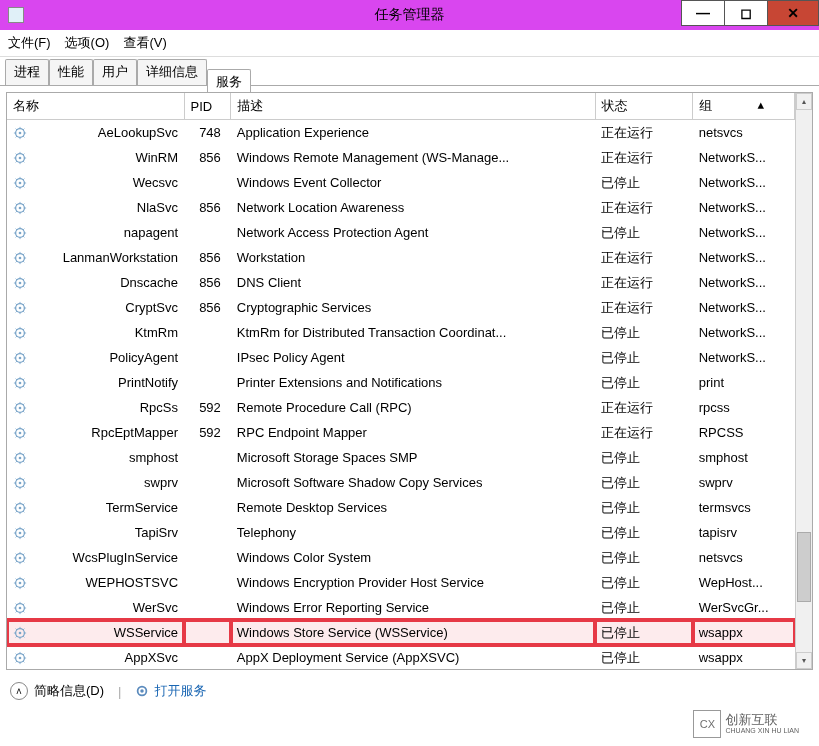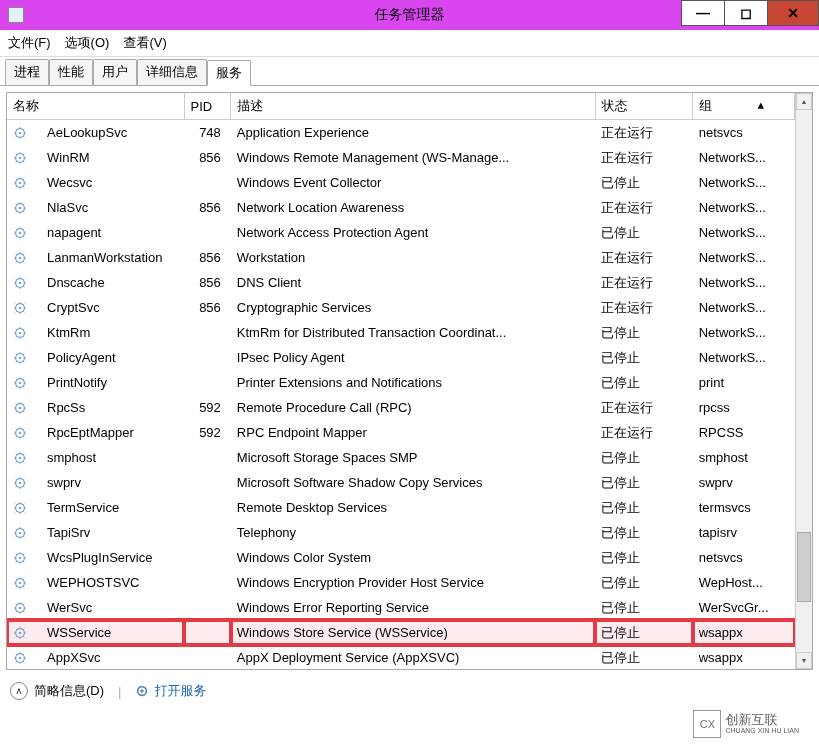--- a/index.html
+++ b/index.html
@@ -84,21 +84,21 @@
   border-bottom: none;
   background: #f5f5f5;
   margin-right: 0px;
   font-size: 13px;
   cursor: default;
   border-radius: 2px 2px 0 0;
 }
 .tab.active {
   background: #fff;
   position: relative;
-  top: 1px;
+  top: 10px;
   border-bottom: 1px solid #fff;
 }
 .content {
   padding: 6px;
 }
 .table-wrapper {
   border: 1px solid #aaa;
   height: 578px;
   position: relative;
   display: flex;
@@ -140,21 +140,21 @@
 }
 tbody tr.highlighted {
   outline: 2px solid #e63946;
   padding-left: 8px;
 }
 .col-name { width: 174px; max-width:174px; }
 .col-pid { width: 46px; max-width:46px; text-align: right; padding-right: 10px; }
 .col-desc { width: 358px; max-width:358px; }
 .col-status { width: 96px; max-width:96px; }
 .col-group { width: 100px; max-width:100px; }
-.name-cell { display: flex; align-items: center; gap: 20px; }
+.name-cell { display: flex; align-items: center; gap: 20px; justify-content: space-between; }
 .gear-icon {
   width: 14px;
   height: 14px;
   display: inline-flex;
   align-items: center;
   justify-content: center;
   flex-shrink: 0;
 }
 .gear-icon svg { width: 14px; height: 14px; }
 .scrollbar {

